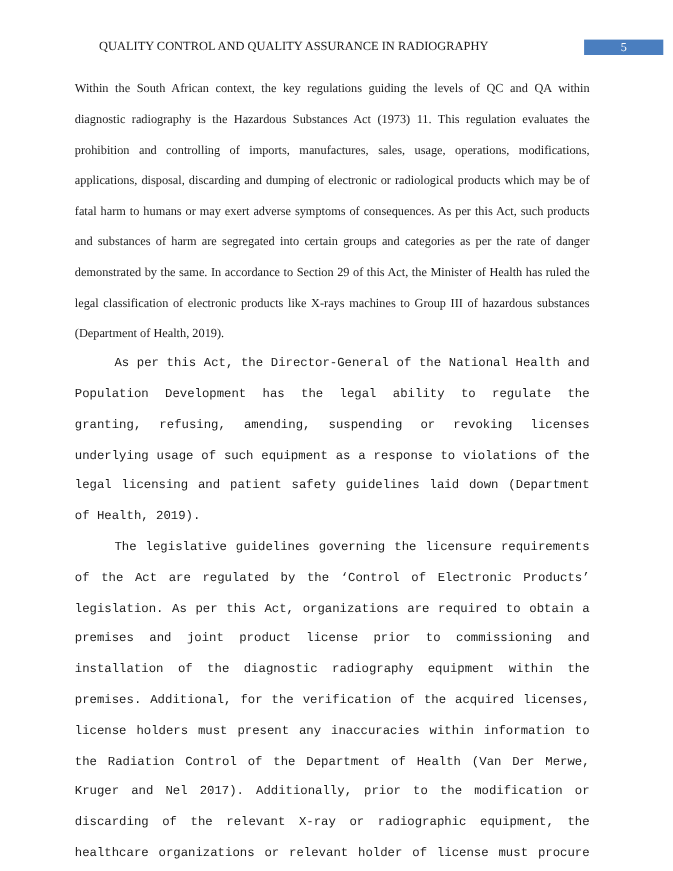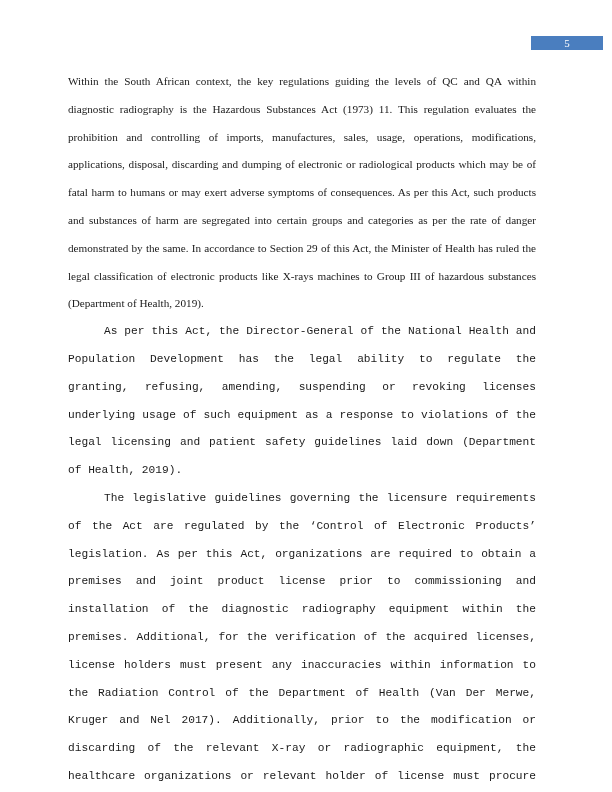--- a/index.html
+++ b/index.html
@@ -62,20 +62,21 @@
       font-family: Liberation Mono, monospace;
     }
     .para.no-last-align {
       text-align-last: justify;
     }
   </style>
 </head>
 <body>
 
 <div class="page">
+  <div class="running-head">QUALITY CONTROL AND QUALITY ASSURANCE IN RADIOGRAPHY</div>
   <div class="page-number-box">5</div>
 
   <div class="body-text">
     <p class="para">Within the South African context, the key regulations guiding the levels of QC and QA within diagnostic radiography is the Hazardous Substances Act (1973) 11. This regulation evaluates the prohibition and controlling of imports, manufactures, sales, usage, operations, modifications, applications, disposal, discarding and dumping of electronic or radiological products which may be of fatal harm to humans or may exert adverse symptoms of consequences. As per this Act, such products and substances of harm are segregated into certain groups and categories as per the rate of danger demonstrated by the same. In accordance to Section 29 of this Act, the Minister of Health has ruled the legal classification of electronic products like X-rays machines to Group III of hazardous substances (Department of Health, 2019).</p>
     <p class="para indent">As per this Act, the Director-General of the National Health and Population Development has the legal ability to regulate the granting, refusing, amending, suspending or revoking licenses underlying usage of such equipment as a response to violations of the legal licensing and patient safety guidelines laid down (Department of Health, 2019).</p>
     <p class="para indent no-last-align">The legislative guidelines governing the licensure requirements of the Act are regulated by the ‘Control of Electronic Products’ legislation. As per this Act, organizations are required to obtain a premises and joint  product license prior to commissioning and installation of the diagnostic radiography equipment within the premises. Additional, for the verification of the acquired licenses, license holders must present any inaccuracies within information to the Radiation Control of the Department of Health (Van Der Merwe, Kruger and Nel 2017). Additionally, prior to the modification or discarding of the relevant X-ray or radiographic equipment, the healthcare organizations or relevant holder of license must procure information from the Radiation Control. An additional QC and QA regulatory standard legislated by the Act includes the need for the license holder to maintain and present records for the purpose of</p>
   </div>
 </div>
 
 </body></html>

